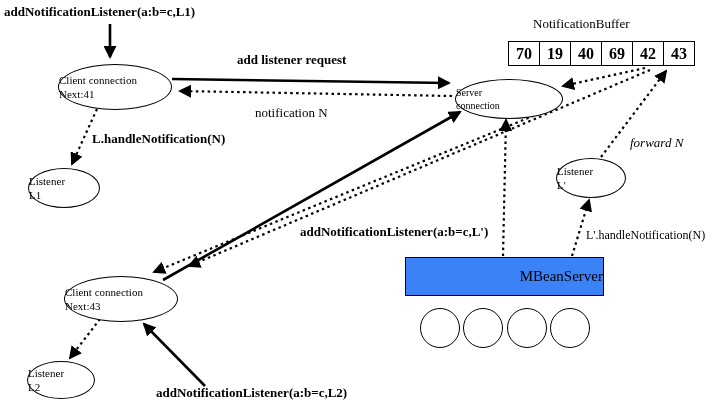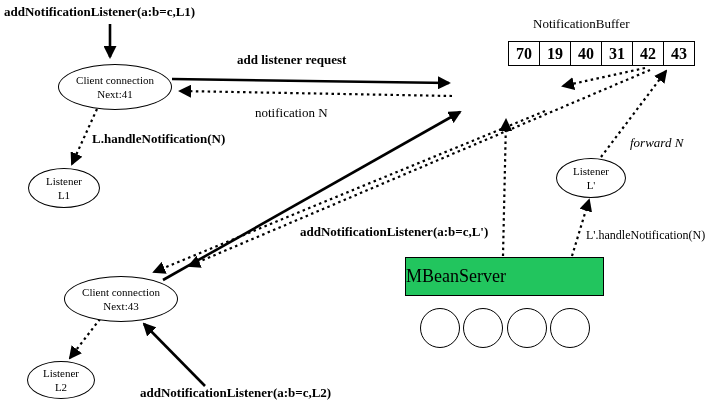--- a/index.html
+++ b/index.html
@@ -8,26 +8,26 @@
     font-family:"Liberation Serif", serif; color:#000; overflow:hidden;
   }
   svg.wires { position:absolute; left:0; top:0; width:719px; height:420px; }
   .solid  { stroke:#000; stroke-width:2.6; fill:none; }
   .dotted { stroke:#000; stroke-width:2.2; stroke-dasharray:2.5 3.4; fill:none; }
   .lbl { position:absolute; font-size:13px; white-space:nowrap; }
   .bold { font-weight:bold; }
   .node {
     position:absolute; border:1px solid #000; border-radius:50%;
     background:#fff; display:flex; flex-direction:column;
-    align-items:center; justify-content:center; text-align:center;
+    align-items:flex-start; justify-content:center; text-align:center;
     font-size:11px; line-height:1.3;
   }
   .rect {
-    position:absolute; border:1px solid #000; background:#22c55e;
-    display:flex; align-items:center; justify-content:flex-start; font-size:18px;
+    position:absolute; border:1px solid #000; background:#3b82f6;
+    display:flex; align-items:center; justify-content:flex-end; font-size:15px;
   }
   .buffer { position:absolute; left:508px; top:41px; display:flex; }
   .buffer .cell {
     width:30px; height:23px; border:1px solid #000; margin-left:-1px;
     display:flex; align-items:center; justify-content:center;
     font-weight:bold; font-size:16px; background:#fff;
   }
   .buffer .cell:first-child { margin-left:0; }
   .circ {
     position:absolute; width:38px; height:38px; top:308px;
@@ -61,36 +61,40 @@
   </svg>
 
   <div class="lbl bold" style="left:4px;   top:4px;">addNotificationListener(a:b=c,L1)</div>
   <div class="lbl bold" style="left:237px; top:52px;">add listener request</div>
   <div class="lbl" style="left:533px; top:16px;">NotificationBuffer</div>
   <div class="lbl" style="left:255px; top:105px;">notification N</div>
   <div class="lbl" style="left:92px;  top:131px;font-weight:bold;">L.handleNotification(N)</div>
   <div class="lbl" style="left:630px; top:135px;font-style:italic;">forward N</div>
   <div class="lbl bold" style="left:300px; top:224px;">addNotificationListener(a:b=c,L')</div>
   <div class="lbl" style="left:586px; top:228px; font-size:12px;">L'.handleNotification(N)</div>
-  <div class="lbl bold" style="left:140px; top:385px;">addNotificationListener(a:b=c,L2)</div>
+  <div class="lbl bold" style="left:156px; top:385px;">addNotificationListener(a:b=c,L2)</div>
 
   <div class="buffer">
     <div class="cell">70</div>
     <div class="cell">19</div>
     <div class="cell">40</div>
-    <div class="cell">31</div>
+    <div class="cell">69</div>
     <div class="cell">42</div>
     <div class="cell">43</div>
   </div>
 
   <div class="node" style="left:58px; top:64px; width:112px; height:44px;">
     <div>Client connection</div>
     <div>Next:41</div>
   </div>
 
+  <div class="node" style="left:455px; top:79px; width:106px; height:38px; font-size:10px;">
+    <div>Server</div>
+    <div>connection</div>
+  </div>
 
   <div class="node" style="left:28px; top:168px; width:70px; height:38px;">
     <div>Listener</div>
     <div>L1</div>
   </div>
 
   <div class="node" style="left:556px; top:158px; width:68px; height:38px;">
     <div>Listener</div>
     <div>L'</div>
   </div>

